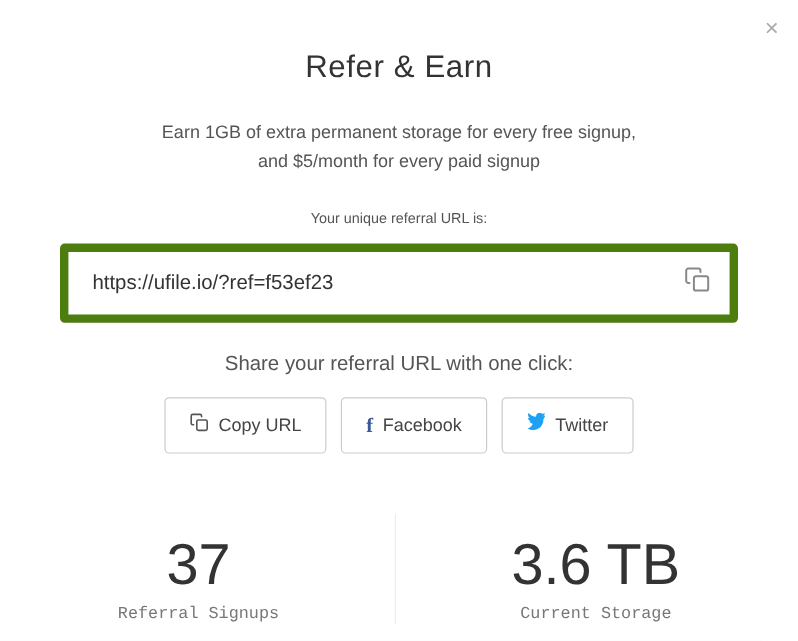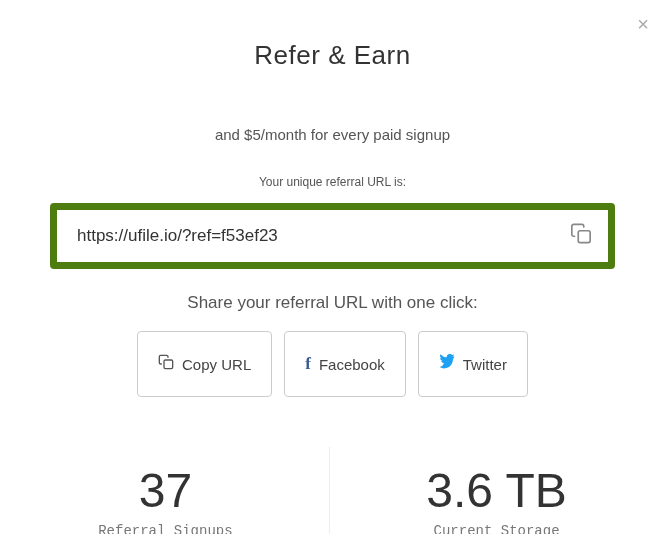--- a/index.html
+++ b/index.html
@@ -103,21 +103,21 @@
     .share-buttons {
       display: flex;
       gap: 12px;
       margin-bottom: 40px;
     }
 
     .share-btn {
       display: flex;
       align-items: center;
       gap: 8px;
-      padding: 22px 20px;
+      padding: 12px 20px;
       border: 1px solid #ccc;
       border-radius: 4px;
       background: #fff;
       cursor: pointer;
       font-size: 15px;
       color: #444;
       transition: background 0.15s;
     }
 
     .share-btn .btn-icon {
@@ -161,21 +161,21 @@
   </style>
 </head>
 <body>
 
 <div class="modal">
   <button class="close-btn">×</button>
 
   <h1 class="modal-title">Refer &amp; Earn</h1>
 
   <p class="description">
-    <br>
+    <span>Earn 1GB of extra permanent storage for every free signup,</span><br>
     <span>and $5/month for every paid signup</span>
   </p>
 
   <p class="unique-url-label">Your unique referral URL is:</p>
 
   <div class="url-box">
     <span class="url-text">https://ufile.io/?ref=f53ef23</span>
     <button class="copy-icon-btn" title="Copy">
       <svg width="22" height="22" viewBox="0 0 24 24" fill="none" stroke="#888" stroke-width="1.8" stroke-linecap="round" stroke-linejoin="round">
         <rect x="9" y="9" width="13" height="13" rx="2" ry="2"></rect>

